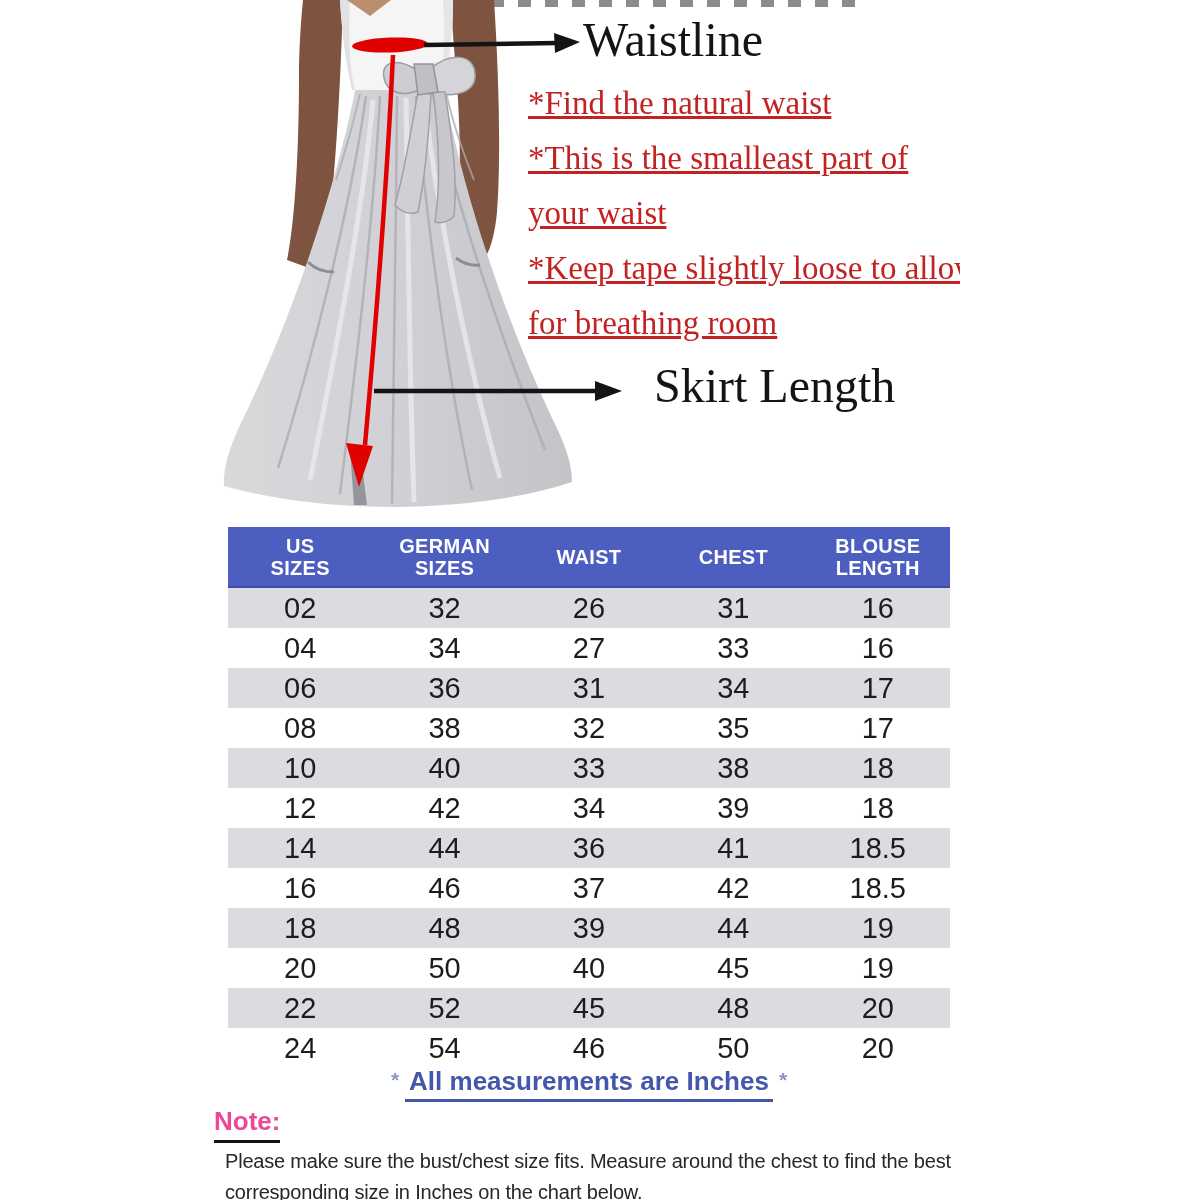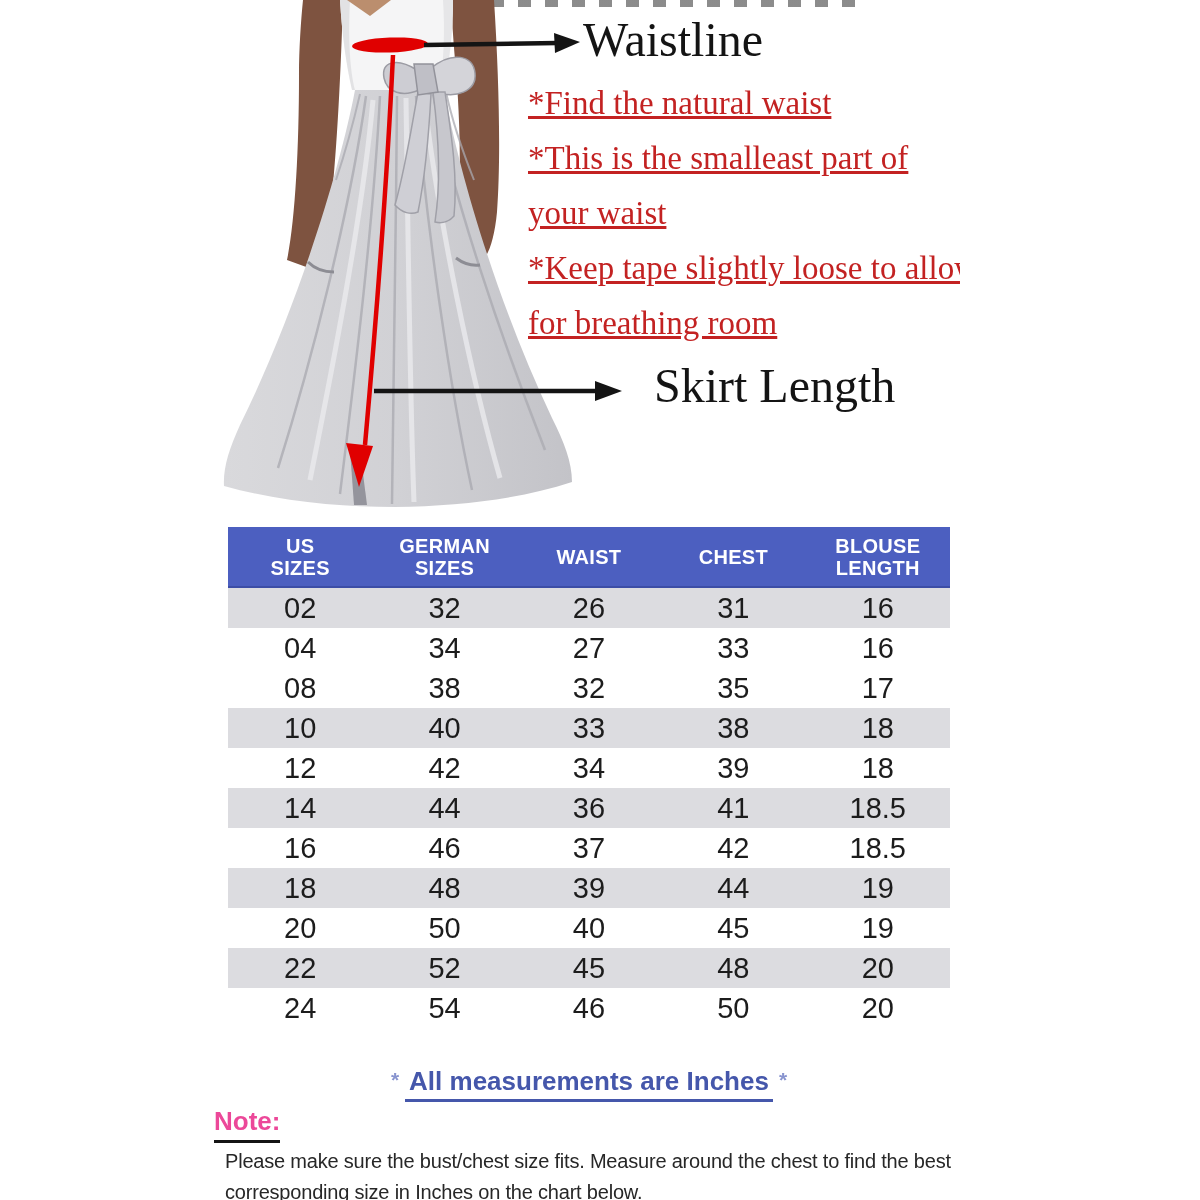--- a/index.html
+++ b/index.html
@@ -127,20 +127,27 @@
         <td>31</td>
         <td>16</td>
       </tr>
       <tr>
         <td>04</td>
         <td>34</td>
         <td>27</td>
         <td>33</td>
         <td>16</td>
       </tr>
+      <tr class="alt">
+        <td>06</td>
+        <td>36</td>
+        <td>31</td>
+        <td>34</td>
+        <td>17</td>
+      </tr>
       <tr>
         <td>08</td>
         <td>38</td>
         <td>32</td>
         <td>35</td>
         <td>17</td>
       </tr>
       <tr class="alt">
         <td>10</td>
         <td>40</td>

